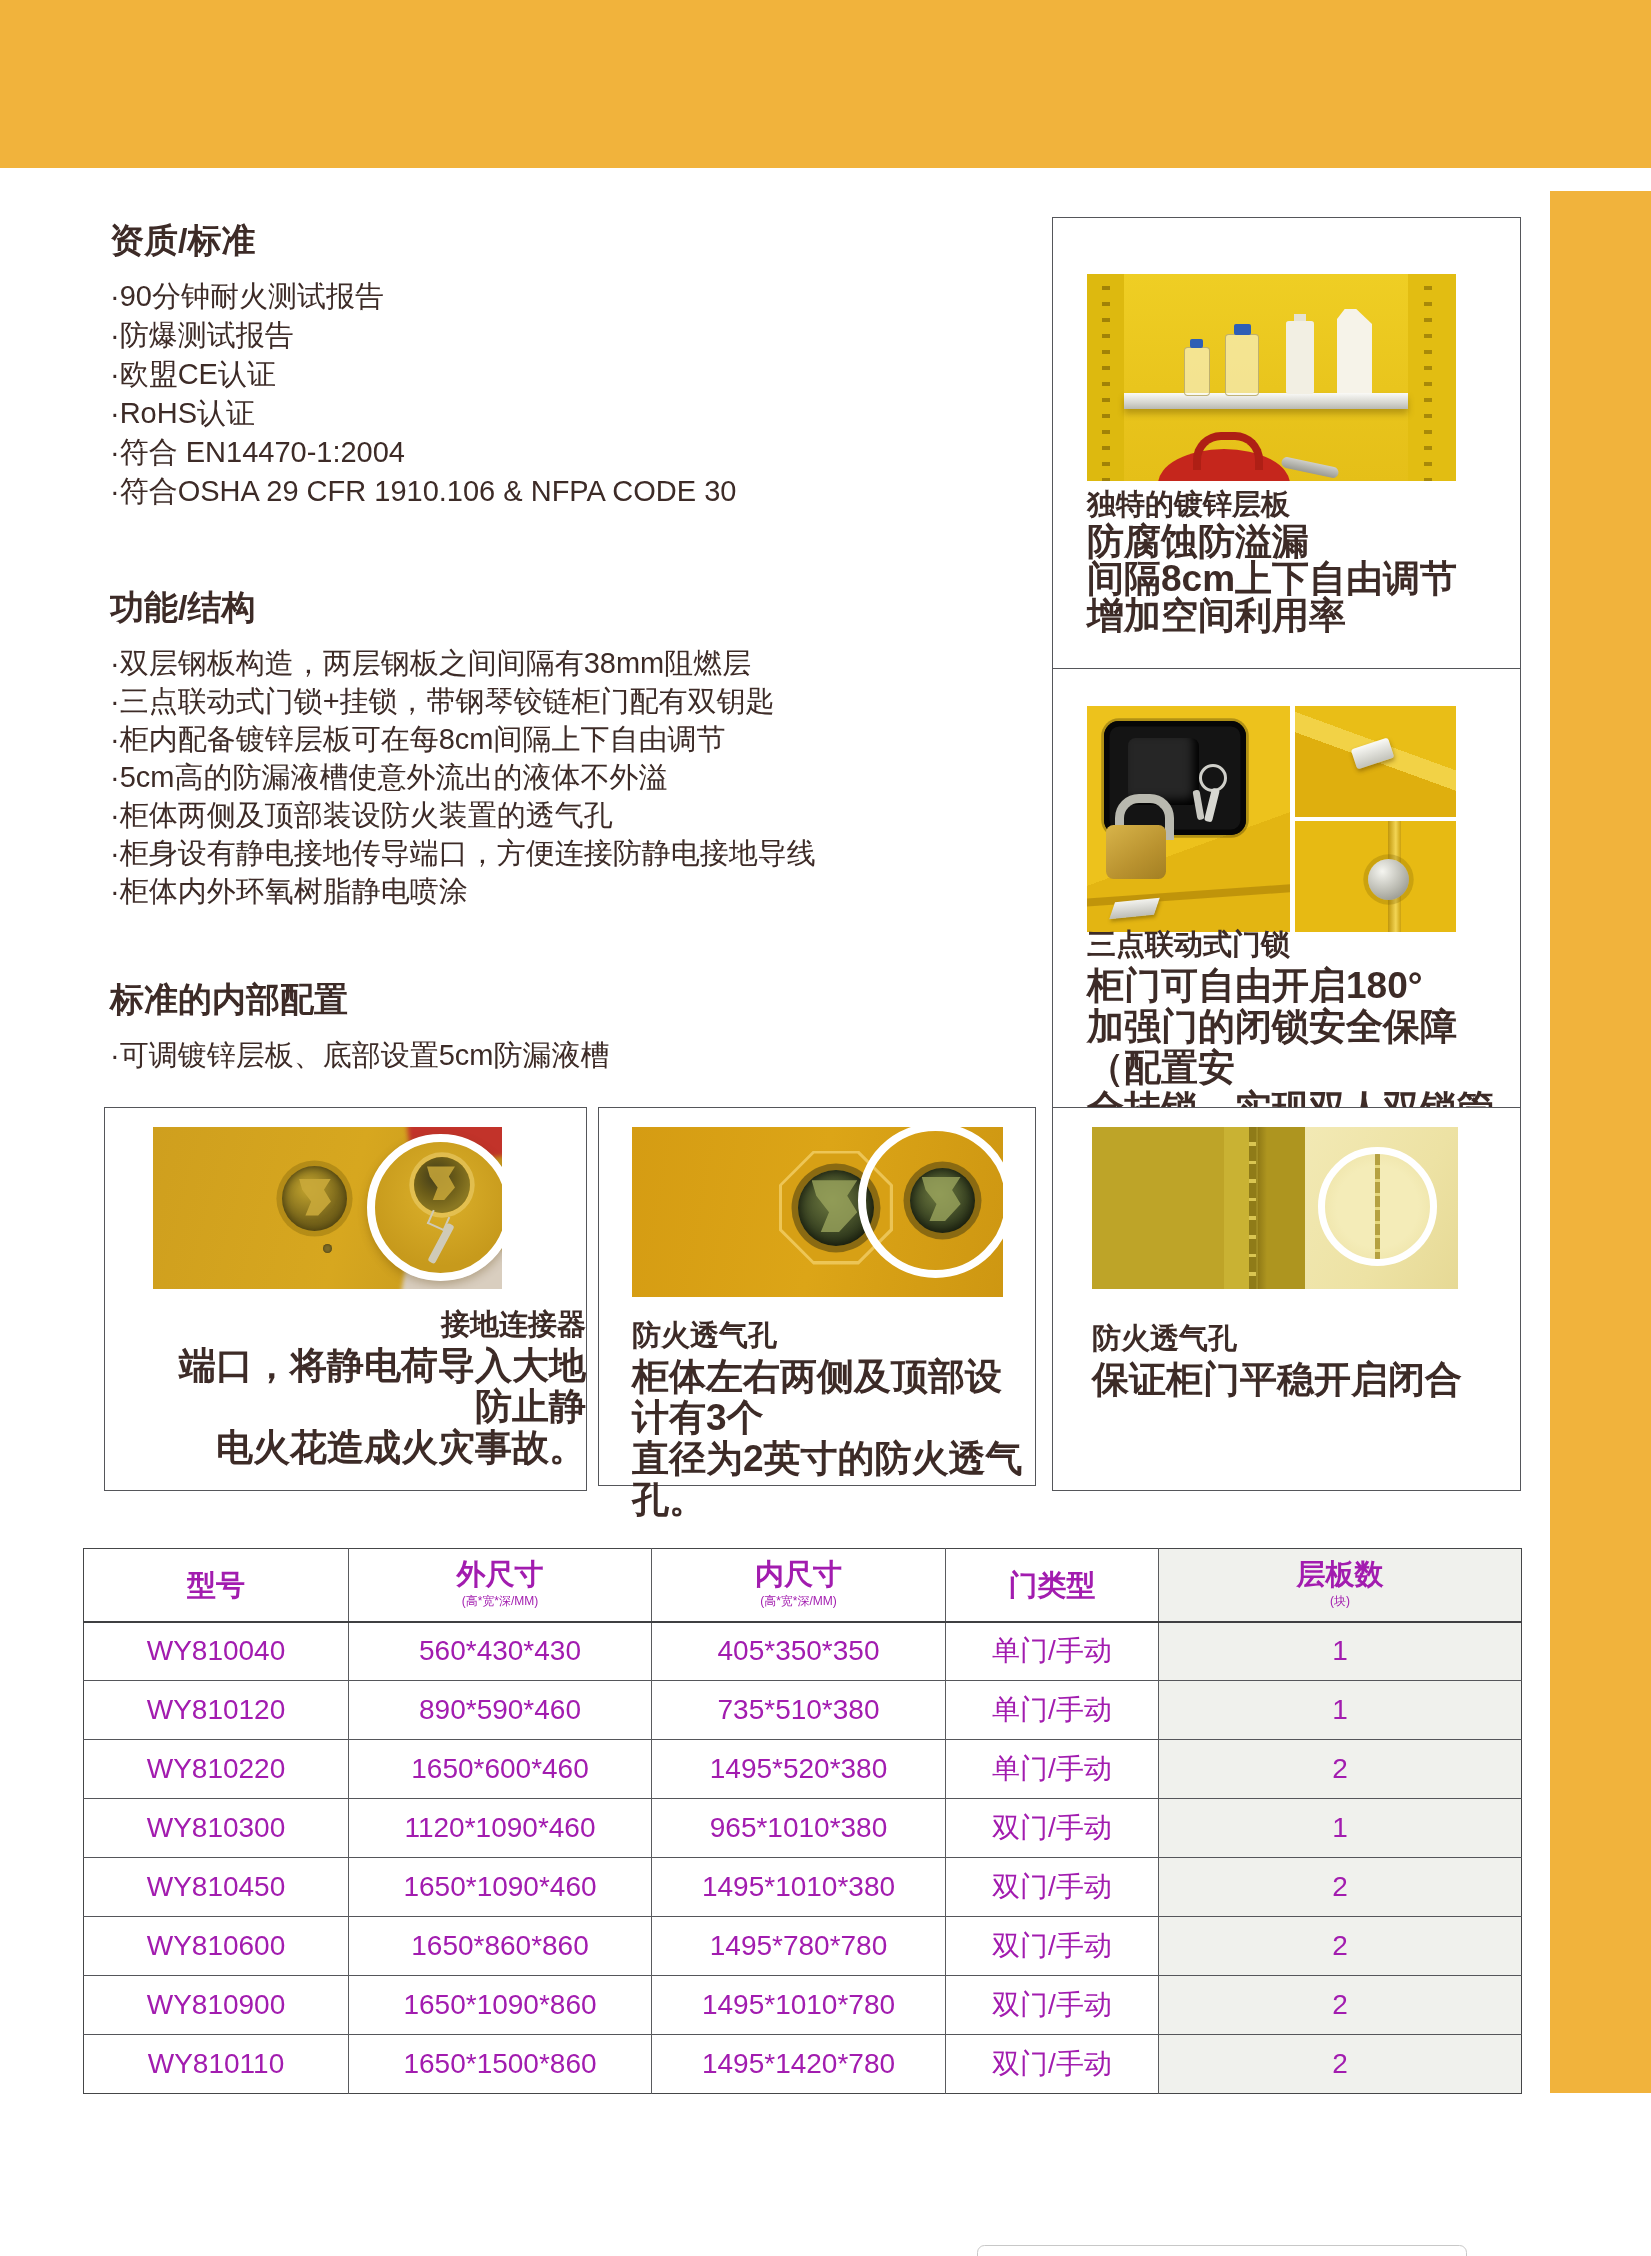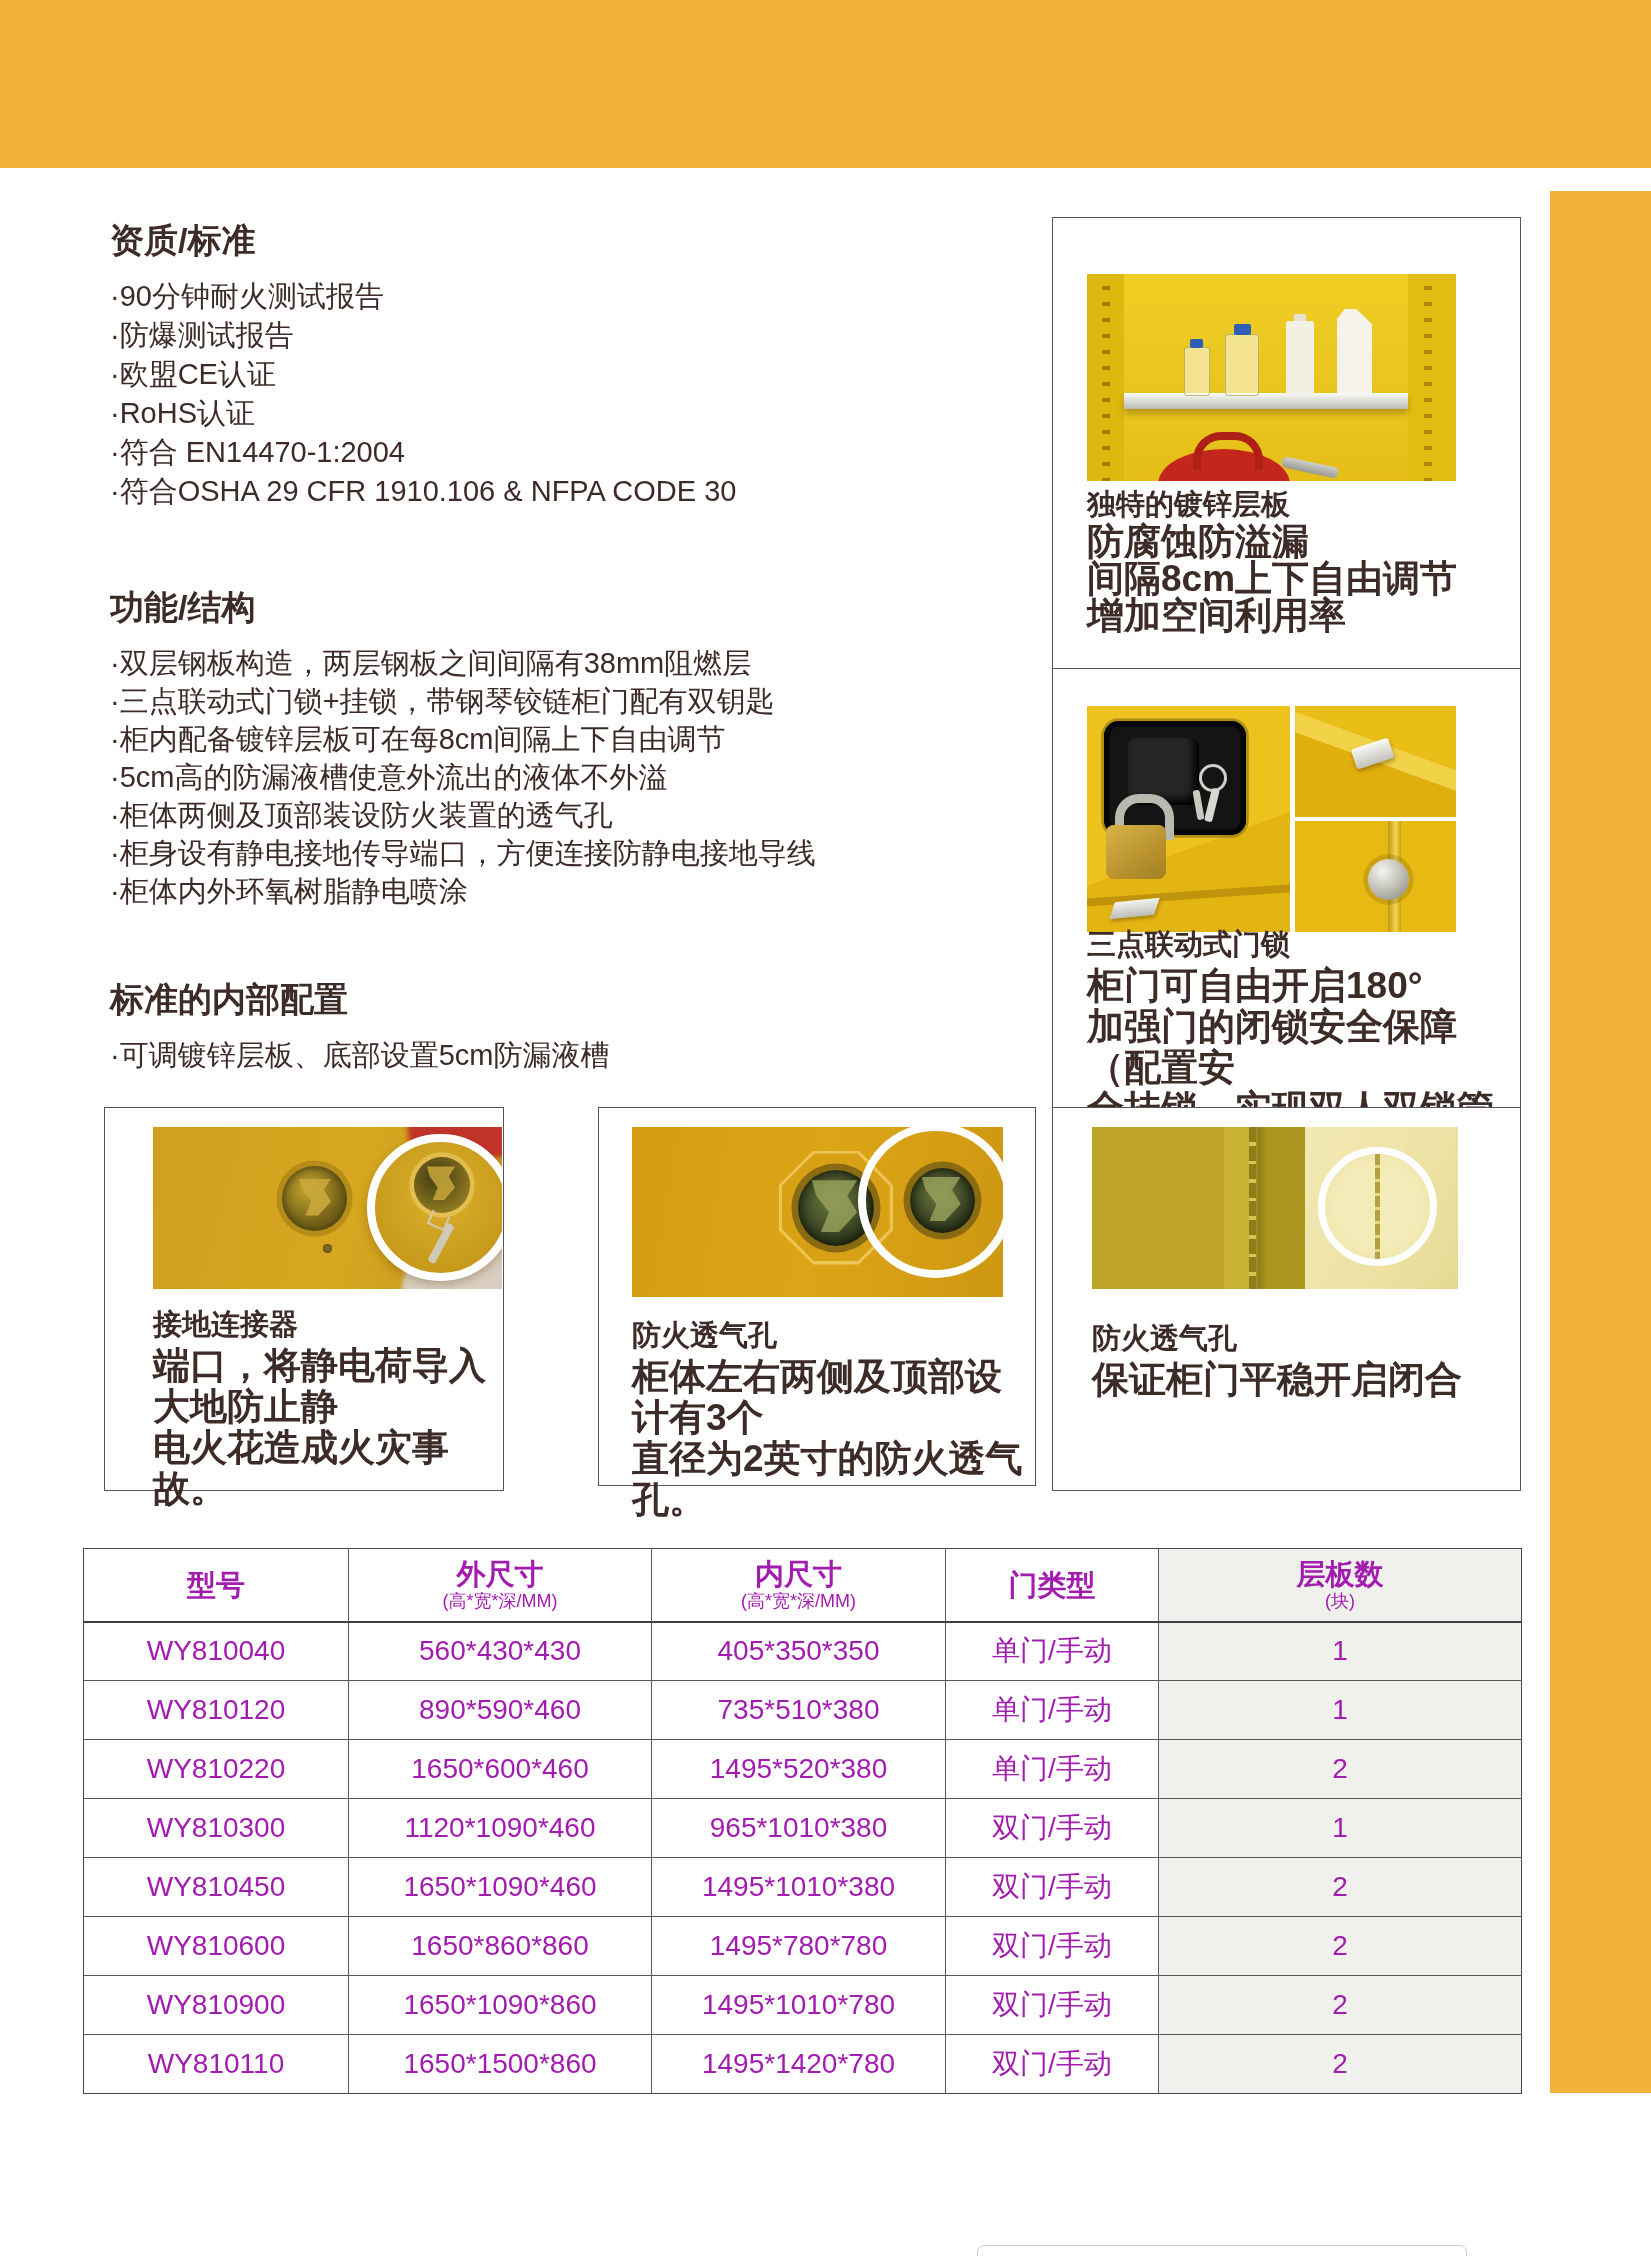--- a/index.html
+++ b/index.html
@@ -149,21 +149,21 @@
   .spec-table th, .spec-table td {
     border-left:0.9px solid #5a5b5e; text-align:center; vertical-align:middle;
     color:#a21caf; padding:0; }
   .spec-table th:first-child, .spec-table td:first-child { border-left:none; }
   .spec-table { border:1.9px solid #454648; }
   .spec-table thead tr { height:73px; }
   .spec-table thead { border-bottom:2.8px solid #3f4042; }
   .spec-table tbody tr { height:59px; border-top:1.9px solid #55565a; }
   .spec-table tbody tr:first-child { border-top:none; }
   .h-main { font-size:29px; font-weight:600; display:block; line-height:32px; }
-  .h-sub  { font-size:18px; font-weight:400; display:block; line-height:22.4px; }
+  .h-sub  { font-size:12px; font-weight:400; display:block; line-height:22.4px; }
   .spec-table td { font-size:28px; }
   .col-shaded { background:#f0f1ed; }
 
   .faint-box { position:absolute; left:977px; top:2245px; width:488px; height:37px;
     background:#fff; border:1.9px solid #c8c8c8; border-radius:7.5px; }
 </style>
 </head>
 <body>
 
 <div class="page">
@@ -243,21 +243,21 @@
       </div>
     </div>
     <div class="cap" style="left:34px; top:255px; line-height:41px;">
       <div class="cap-title">三点联动式门锁</div>
       <div class="cap-line">柜门可自由开启180°</div>
       <div class="cap-line">加强门的闭锁安全保障（配置安</div>
       <div class="cap-line">全挂锁，实现双人双锁管理）</div>
     </div>
   </div>
 
-  <div class="card" style="left:104px; top:1107px; width:400px; height:384px;">
+  <div class="card" style="left:104px; top:1107px; width:483px; height:384px;text-align:right;">
     <div class="photo photo-ground" style="left:48px; top:18.6px; width:349px; height:162px;">
       <div class="pg-red"></div>
       <div class="pg-floor"></div>
       <div class="pg-conn"></div>
       <div class="pg-screw"></div>
       <div class="pg-inset">
         <div class="pg-c2"></div>
         <div class="pg-fork"></div>
         <div class="pg-wire"></div>
       </div>

